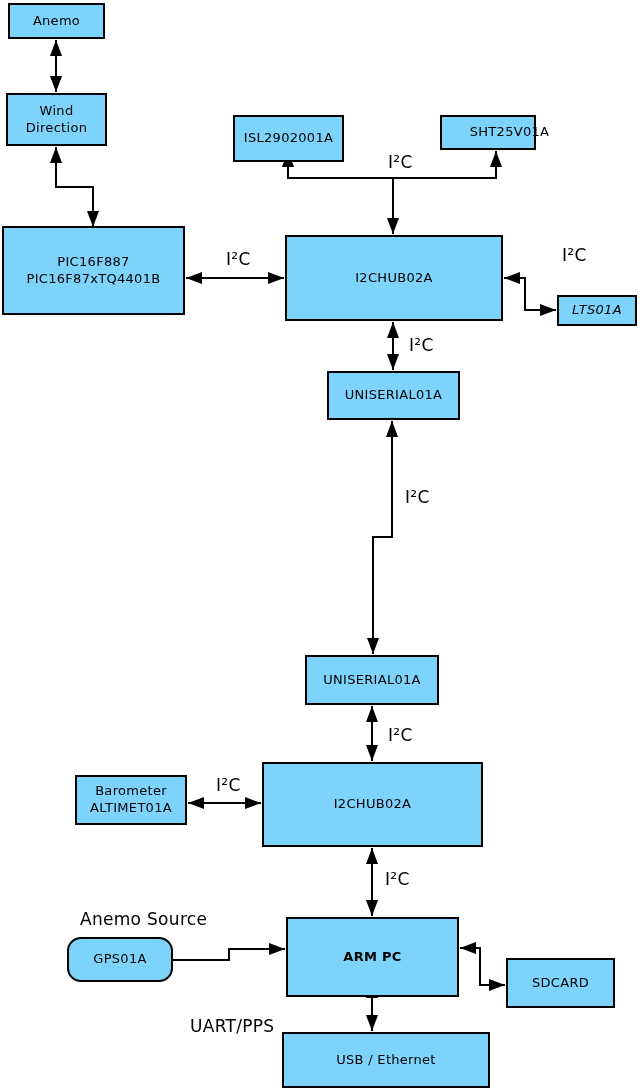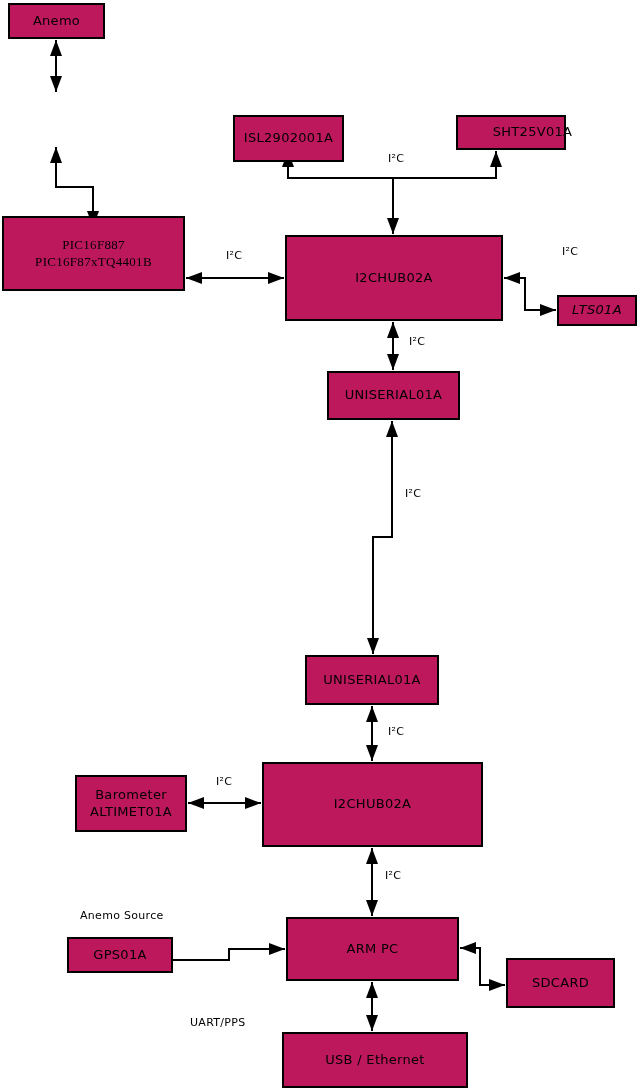--- a/index.html
+++ b/index.html
@@ -18,55 +18,55 @@
   #wires {
     position: absolute;
     left: 0; top: 0;
     width: 640px;
     height: 1089px;
   }
   .box {
     position: absolute;
     box-sizing: border-box;
     border: 2px solid #000000;
-    background: #be185d;
+    background: #7dd3fc;
     color: #000000;
     font-size: 13px;
     line-height: 1.3;
     display: flex;
     align-items: center;
     justify-content: center;
     text-align: center;
     white-space: pre-line;
     letter-spacing: 0.3px;
   }
   .lbl {
     position: absolute;
     color: #000000;
-    font-size: 11px;
+    font-size: 17px;
     line-height: 1.15;
     white-space: nowrap;
     letter-spacing: 0.3px;
   }
   
   .b-anemo        { left:8px;   top:3px;    width:97px;  height:36px; }
   .b-wind         { left:6px;   top:93px;   width:101px; height:53px; }
-  .b-pic          { left:2px;   top:216px;  width:183px; height:75px;font-family:Liberation Serif, serif; }
+  .b-pic          { left:2px;   top:226px;  width:183px; height:89px; }
   .b-isl          { left:233px; top:115px;  width:111px; height:47px; }
-  .b-sht          { left:456px; top:115px;  width:110px; height:35px;padding-left:43px; }
+  .b-sht          { left:440px; top:115px;  width:96px; height:35px;padding-left:43px; }
   .b-hub1         { left:285px; top:235px;  width:218px; height:86px; }
   .b-lts          { left:557px; top:295px;  width:80px;  height:31px;font-style:italic; }
   .b-uni1         { left:327px; top:371px;  width:133px; height:49px; }
   .b-uni2         { left:305px; top:655px;  width:134px; height:50px; }
   .b-hub2         { left:262px; top:762px;  width:221px; height:85px; }
-  .b-baro         { left:75px;  top:775px;  width:112px; height:57px; }
-  .b-gps          { left:67px;  top:937px;  width:106px; height:36px; }
-  .b-armpc        { left:286px; top:917px;  width:173px; height:64px; }
+  .b-baro         { left:75px;  top:775px;  width:112px; height:50px; }
+  .b-gps          { left:67px;  top:937px;  width:106px; height:45px;border-radius:14px; }
+  .b-armpc        { left:286px; top:917px;  width:173px; height:80px;font-weight:bold; }
   .b-sdcard       { left:506px; top:958px;  width:109px; height:50px; }
-  .b-usb          { left:282px; top:1032px; width:186px; height:56px; }
+  .b-usb          { left:282px; top:1032px; width:208px; height:56px; }
   
   .l-i2c-top      { left:388px; top:153px; }
   .l-i2c-hub1l    { left:226px; top:250px; }
   .l-i2c-hub1r    { left:562px; top:246px; }
   .l-i2c-f        { left:409px; top:336px; }
   .l-i2c-long     { left:405px; top:488px; }
   .l-i2c-h        { left:388px; top:726px; }
   .l-i2c-baro     { left:216px; top:776px; }
   .l-i2c-j        { left:385px; top:870px; }
   .l-time-source  { left:80px;  top:910px; }
@@ -95,20 +95,22 @@
         <polyline points="372,706 372,761" fill="none" stroke="#000000" stroke-width="2" marker-start="url(#arrow)" marker-end="url(#arrow)"></polyline>
         <polyline points="188,803 261,803" fill="none" stroke="#000000" stroke-width="2" marker-start="url(#arrow)" marker-end="url(#arrow)"></polyline>
         <polyline points="372,848 372,916" fill="none" stroke="#000000" stroke-width="2" marker-start="url(#arrow)" marker-end="url(#arrow)"></polyline>
         <polyline points="173,960 229,960 229,949 285,949" fill="none" stroke="#000000" stroke-width="2" marker-end="url(#arrow)"></polyline>
         <polyline points="460,948 480,948 480,985 505,985" fill="none" stroke="#000000" stroke-width="2" marker-start="url(#arrow)" marker-end="url(#arrow)"></polyline>
         <polyline points="372,982 372,1031" fill="none" stroke="#000000" stroke-width="2" marker-start="url(#arrow)" marker-end="url(#arrow)"></polyline>
       </g>
   </svg>
 
   <div class="box b-anemo">Anemo</div>
+  <div class="box b-wind">Wind
+Direction</div>
   <div class="box b-pic">PIC16F887
 PIC16F87xTQ4401B</div>
   <div class="box b-isl">ISL2902001A</div>
   <div class="box b-sht">SHT25V01A</div>
   <div class="box b-hub1">I2CHUB02A</div>
   <div class="box b-lts">LTS01A</div>
   <div class="box b-uni1">UNISERIAL01A</div>
   <div class="box b-uni2">UNISERIAL01A</div>
   <div class="box b-hub2">I2CHUB02A</div>
   <div class="box b-baro">Barometer

